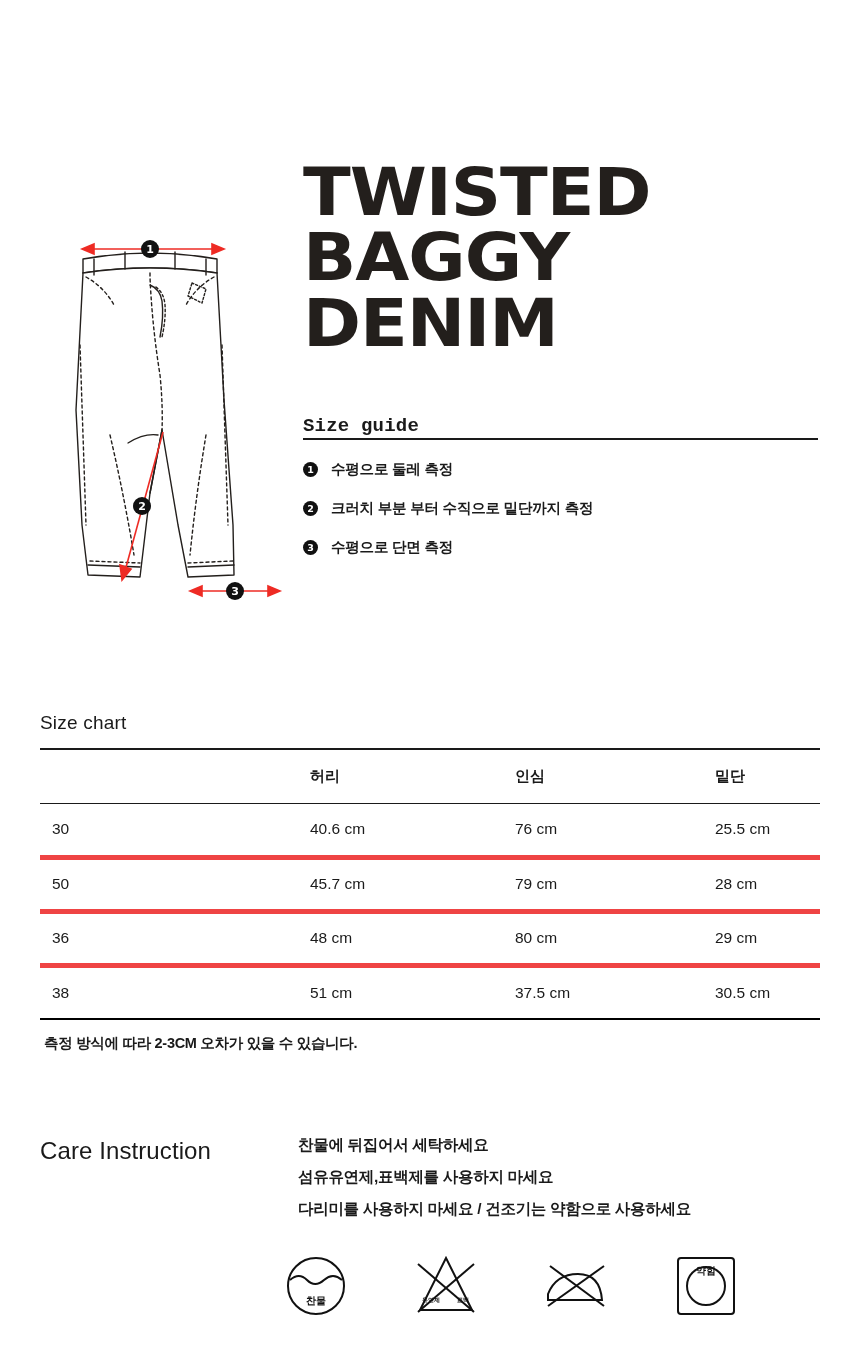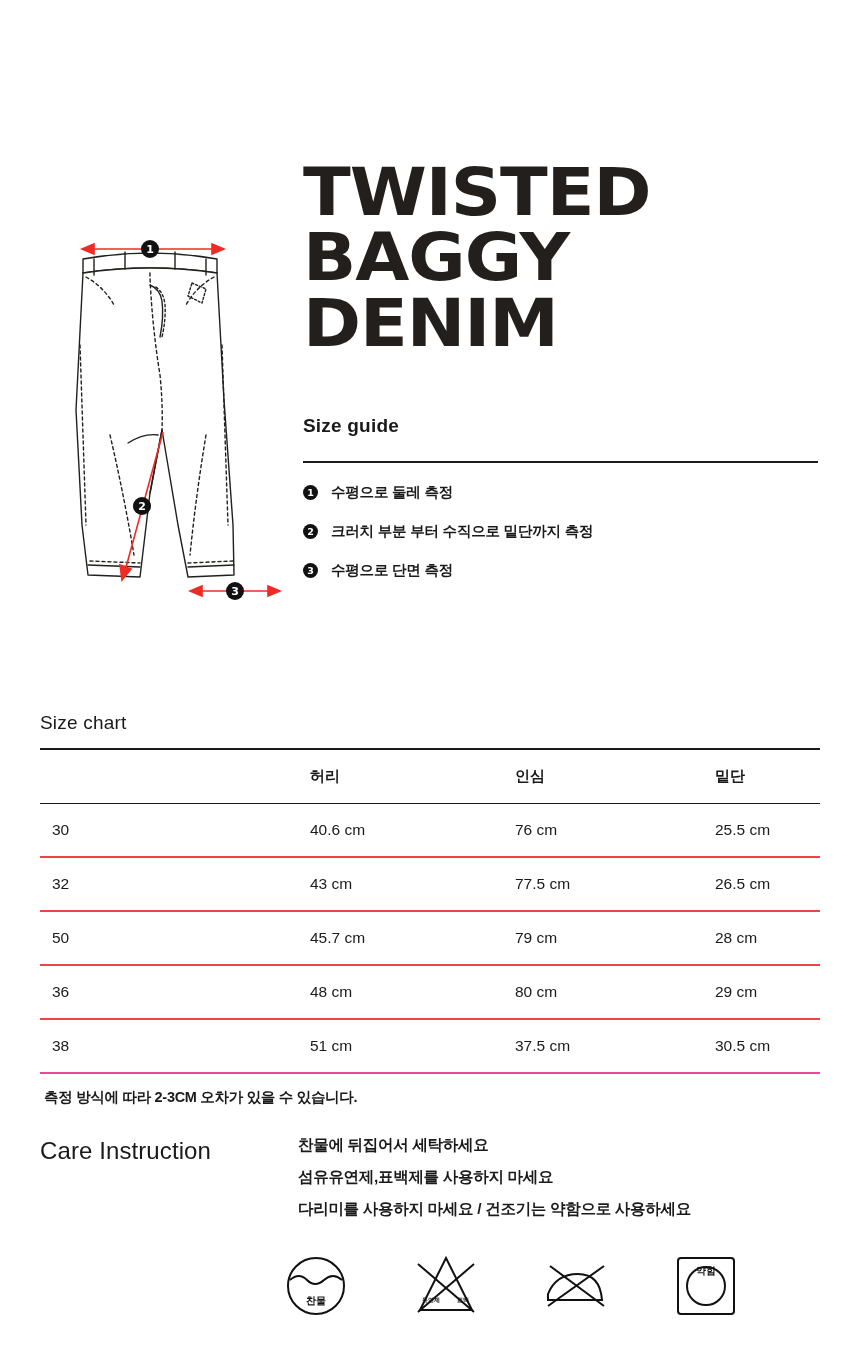--- a/index.html
+++ b/index.html
@@ -51,21 +51,22 @@
     position: absolute;
     left: 303px;
     top: 415px;
     width: 515px;
   }
   .size-guide-title {
     font-size: 19px;
     font-weight: bold;
     color: #1a1a1a;
     letter-spacing: 0.2px;
-    margin-bottom: 24px;
+    margin-bottom: 1px;
+    font-family: Liberation Mono, monospace;
   }
   .rule-thick {
     border-top: 2px solid #1a1a1a;
     width: 100%;
   }
   .guide-list {
     margin-top: 20px;
   }
   .guide-item {
     display: flex;
@@ -119,26 +120,26 @@
     vertical-align: middle;
     font-weight: bold;
   }
   table.size-table thead th {
     border-top: 2px solid #1a1a1a;
     border-bottom: 1.5px solid #1a1a1a;
     height: 54px;
     font-size: 15px;
   }
   table.size-table tbody td {
-    border-bottom: 2px solid #ef4444;
+    border-bottom: 5px solid #ef4444;
     font-weight: normal;
     font-size: 15.5px;
   }
   table.size-table tbody tr:last-child td {
-    border-bottom: 2px solid #ec4899;
+    border-bottom: 2px solid #000000;
   }
   .col-size { width: 270px; padding-left: 12px !important; }
   .col-a { width: 205px; }
   .col-b { width: 200px; }
   .col-c { width: 105px; }
   th.col-a, th.col-b, th.col-c { font-weight: bold; }
 
   .note {
     margin-top: 14px;
     font-size: 14.5px;
@@ -309,26 +310,20 @@
       </tr>
     </thead>
     <tbody>
       <tr>
         <td class="col-size">30</td>
         <td class="col-a">40.6 cm</td>
         <td class="col-b">76 cm</td>
         <td class="col-c">25.5 cm</td>
       </tr>
       <tr>
-        <td class="col-size">32</td>
-        <td class="col-a">43 cm</td>
-        <td class="col-b">77.5 cm</td>
-        <td class="col-c">26.5 cm</td>
-      </tr>
-      <tr>
         <td class="col-size">50</td>
         <td class="col-a">45.7 cm</td>
         <td class="col-b">79 cm</td>
         <td class="col-c">28 cm</td>
       </tr>
       <tr>
         <td class="col-size">36</td>
         <td class="col-a">48 cm</td>
         <td class="col-b">80 cm</td>
         <td class="col-c">29 cm</td>

